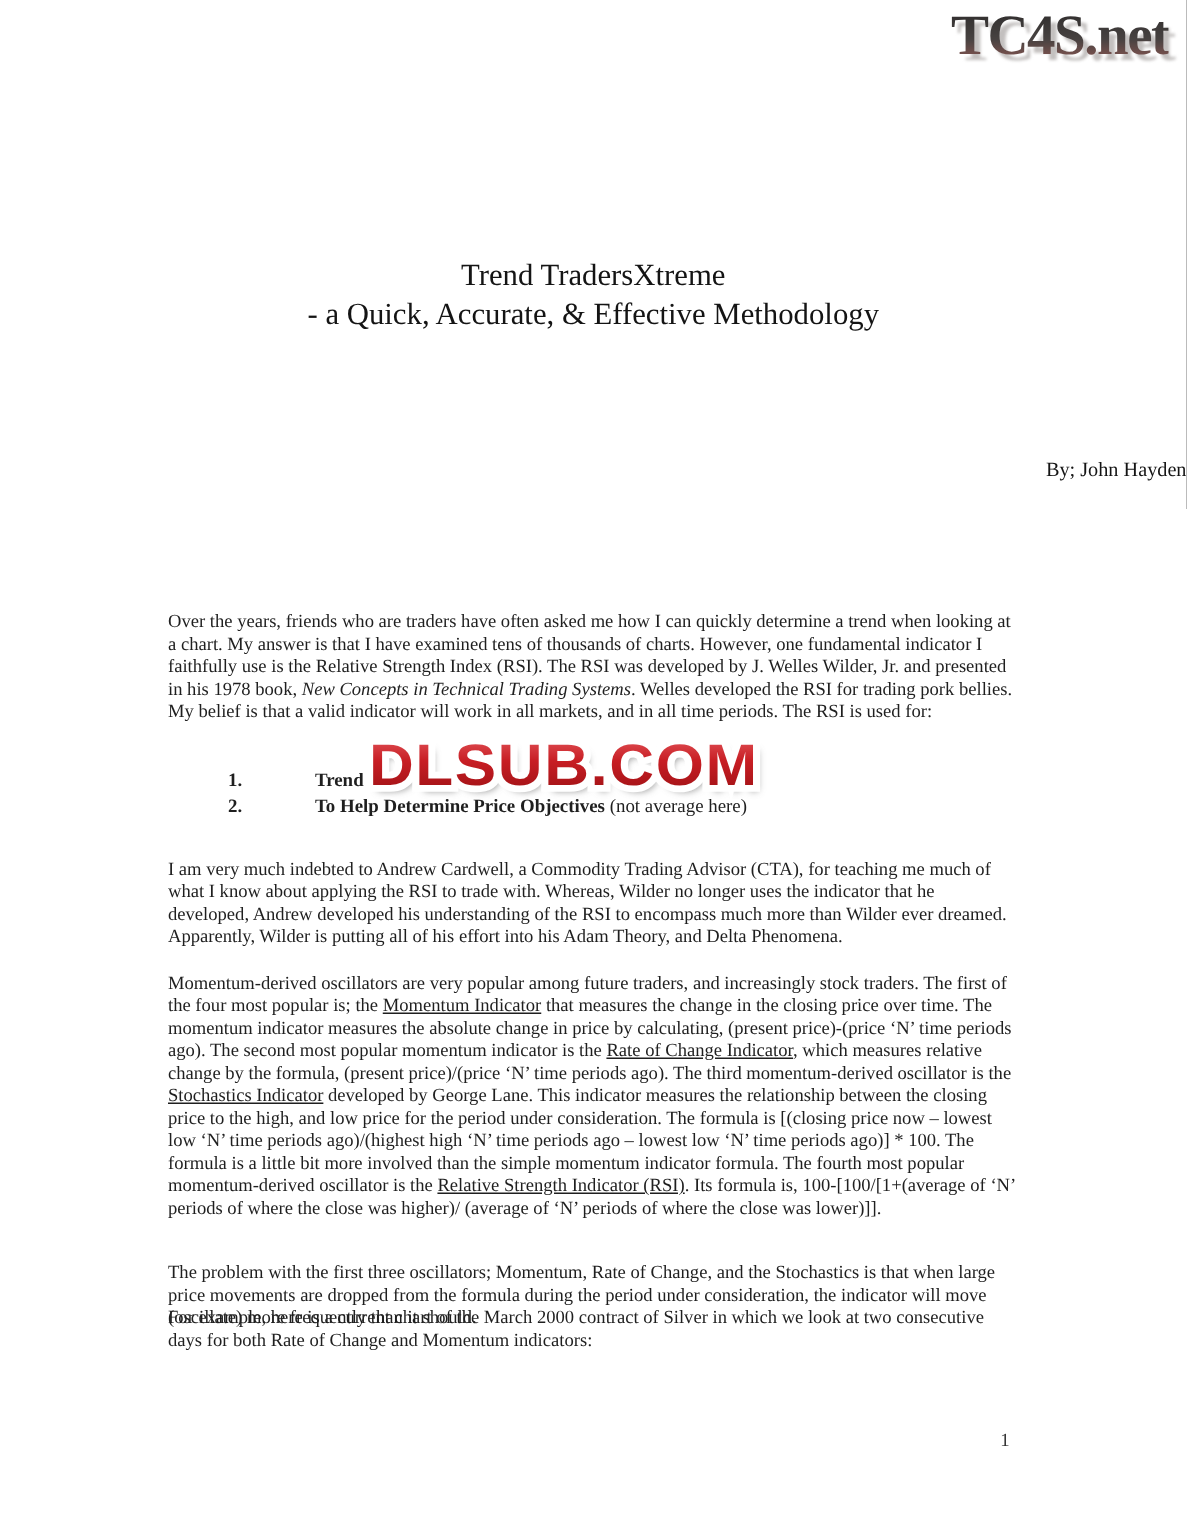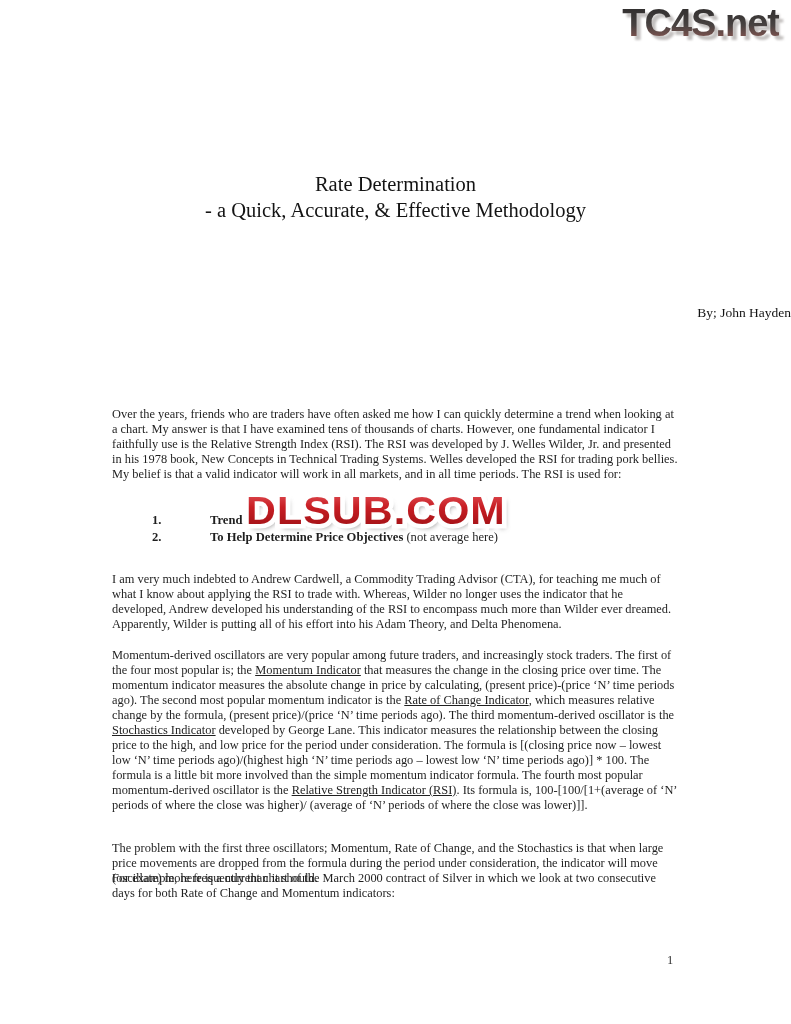--- a/index.html
+++ b/index.html
@@ -9,21 +9,21 @@
     margin:0 auto;
     background:#ffffff;
     overflow:hidden;
     font-family:"Liberation Serif", serif;
     color:#1f1f1f;
   }
 
   
   .tc4s-logo{
     position:absolute;top:2px;right:12px;height:52px;
-    font-family:Liberation Sans, sans-serif;
+    font-family:Liberation Serif, serif;
     font-weight:bold;font-size:38px;letter-spacing:-1px;
     white-space:nowrap;
   }
   .tc4s-shadow{
     position:absolute;left:4px;top:4px;
     color:#c3c0bf;filter:blur(1.2px);
   }
   .tc4s-fill{
     position:relative;
     background:linear-gradient(180deg,#2e2c2c 8%,#474241 55%,#8a5752 92%);
@@ -38,21 +38,21 @@
   .byline{
     position:absolute;top:305px;left:0;width:100%;
     text-align:right;font-size:13.5px;color:#141414;
   }
 
   
   .para{
     position:absolute;left:112px;width:567px;margin:0;
     font-size:12.4px;line-height:15px;text-align:left;
   }
-  .book{margin-top:44px;}
+  .book{font-style:italic;margin-top:44px;}
   .uterm{text-decoration:underline;}
 
   
   .uses-list{position:absolute;left:112px;width:567px;font-size:12.6px;}
   .list-row{display:flex;line-height:17px;}
   .list-num{width:58px;margin-left:40px;font-weight:bold;flex:0 0 auto;}
   .list-bold{font-weight:bold;}
   .list-normal{font-weight:normal;}
 
   
@@ -104,21 +104,21 @@
 <body>
 
 <div class="page">
 
   <div class="tc4s-logo">
     <span class="tc4s-shadow">TC4S.net</span>
     <span class="tc4s-fill">TC4S.net</span>
   </div>
 
   <div class="doc-title">
-    <div>Rate Determination</div>
+    <div>Trend TradersXtreme</div>
     <div>- a Quick, Accurate, &amp; Effective Methodology</div>
   </div>
 
   <div class="byline">By; John Hayden</div>
 
   <p class="para" style="top:407px">
     <span>Over the years, friends who are traders have often asked me how I can quickly determine a trend when looking at a chart. My answer is that I have examined tens of thousands of charts. However, one fundamental indicator I faithfully use is the Relative Strength Index (RSI). The RSI was developed by J. Welles Wilder, Jr. and presented in his 1978 book, </span><span class="book">New Concepts in Technical Trading Systems</span><span>. Welles developed the RSI for trading pork bellies. My belief is that a valid indicator will work in all markets, and in all time periods.  The RSI is used for:</span>
   </p>
 
   <div class="uses-list" style="top:512px;position:absolute">

